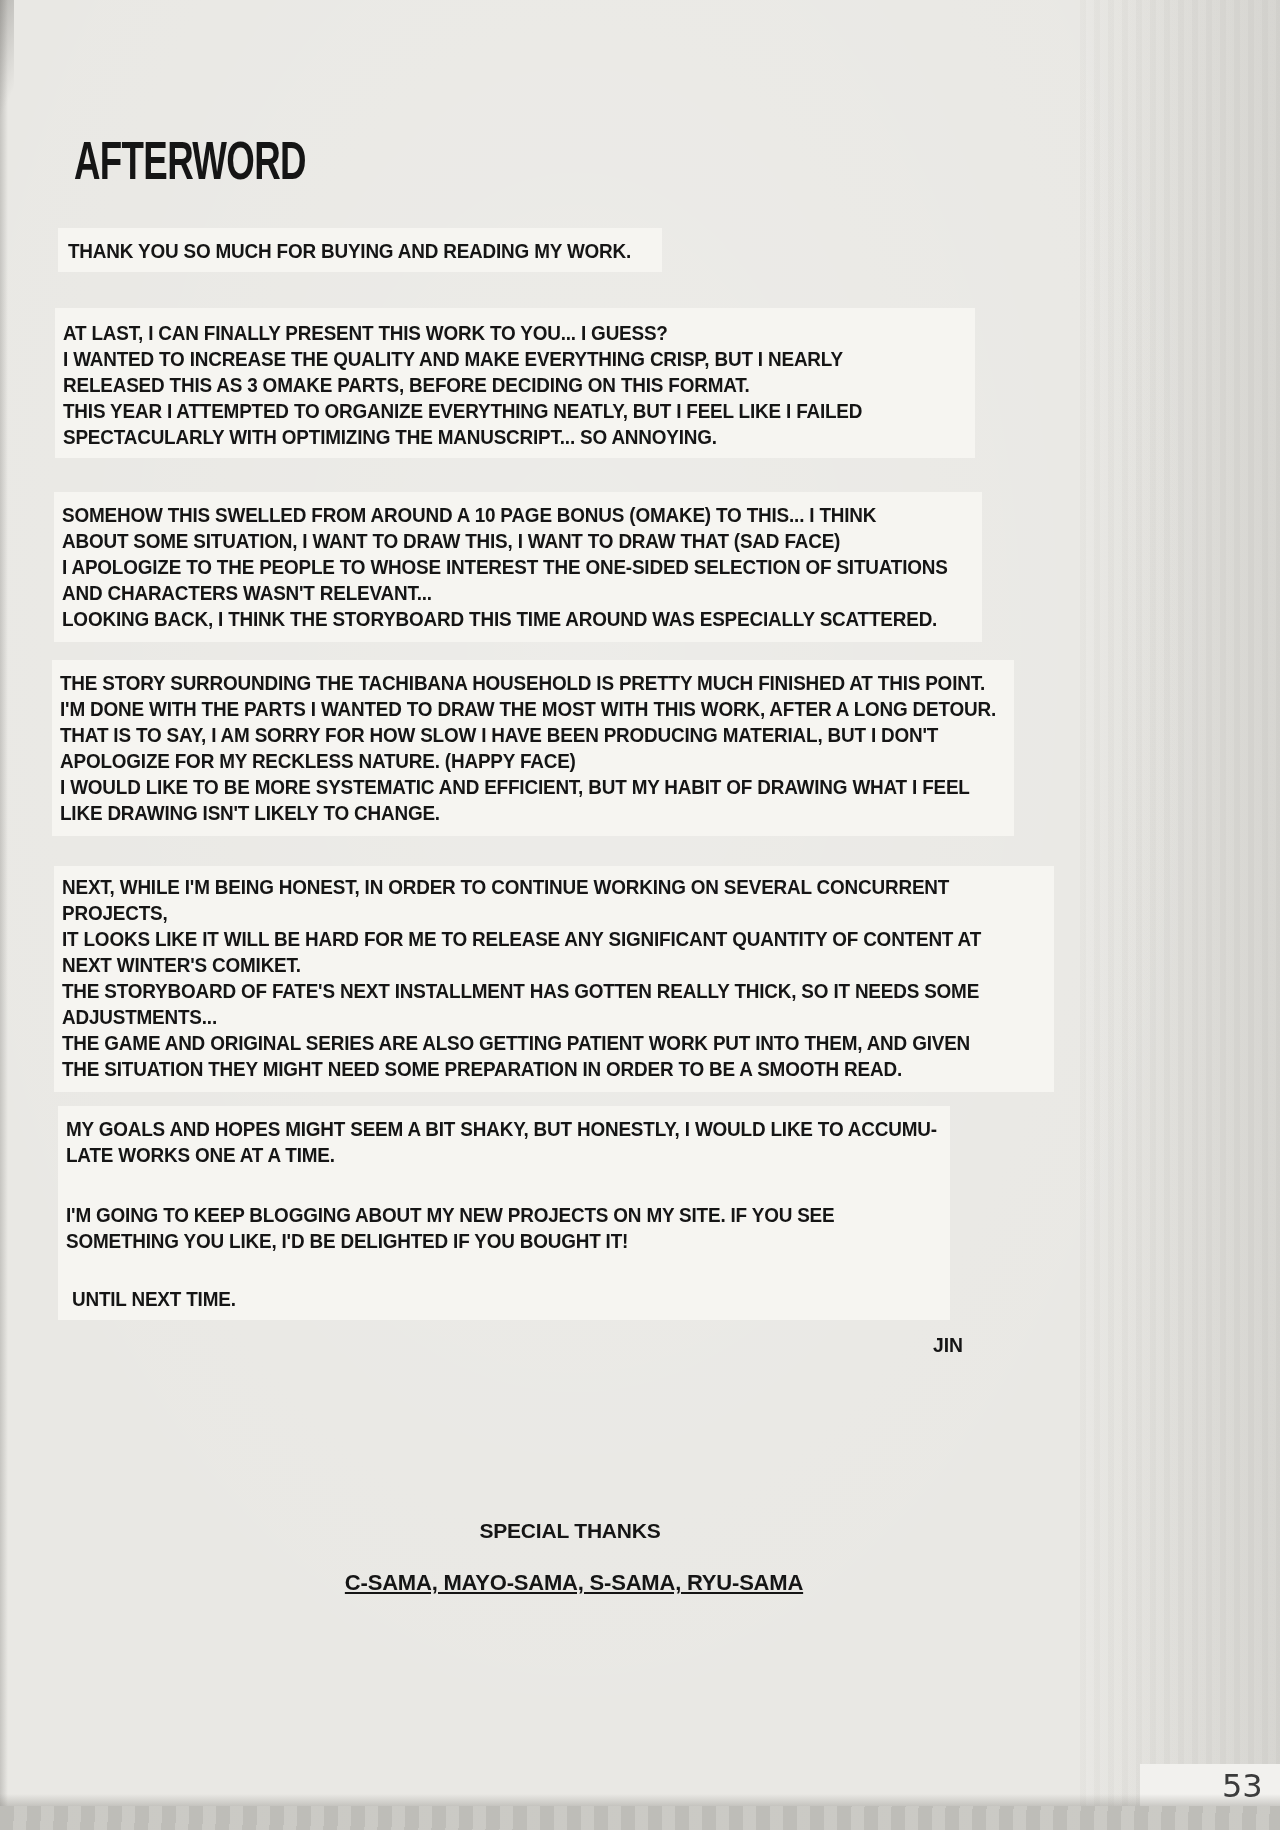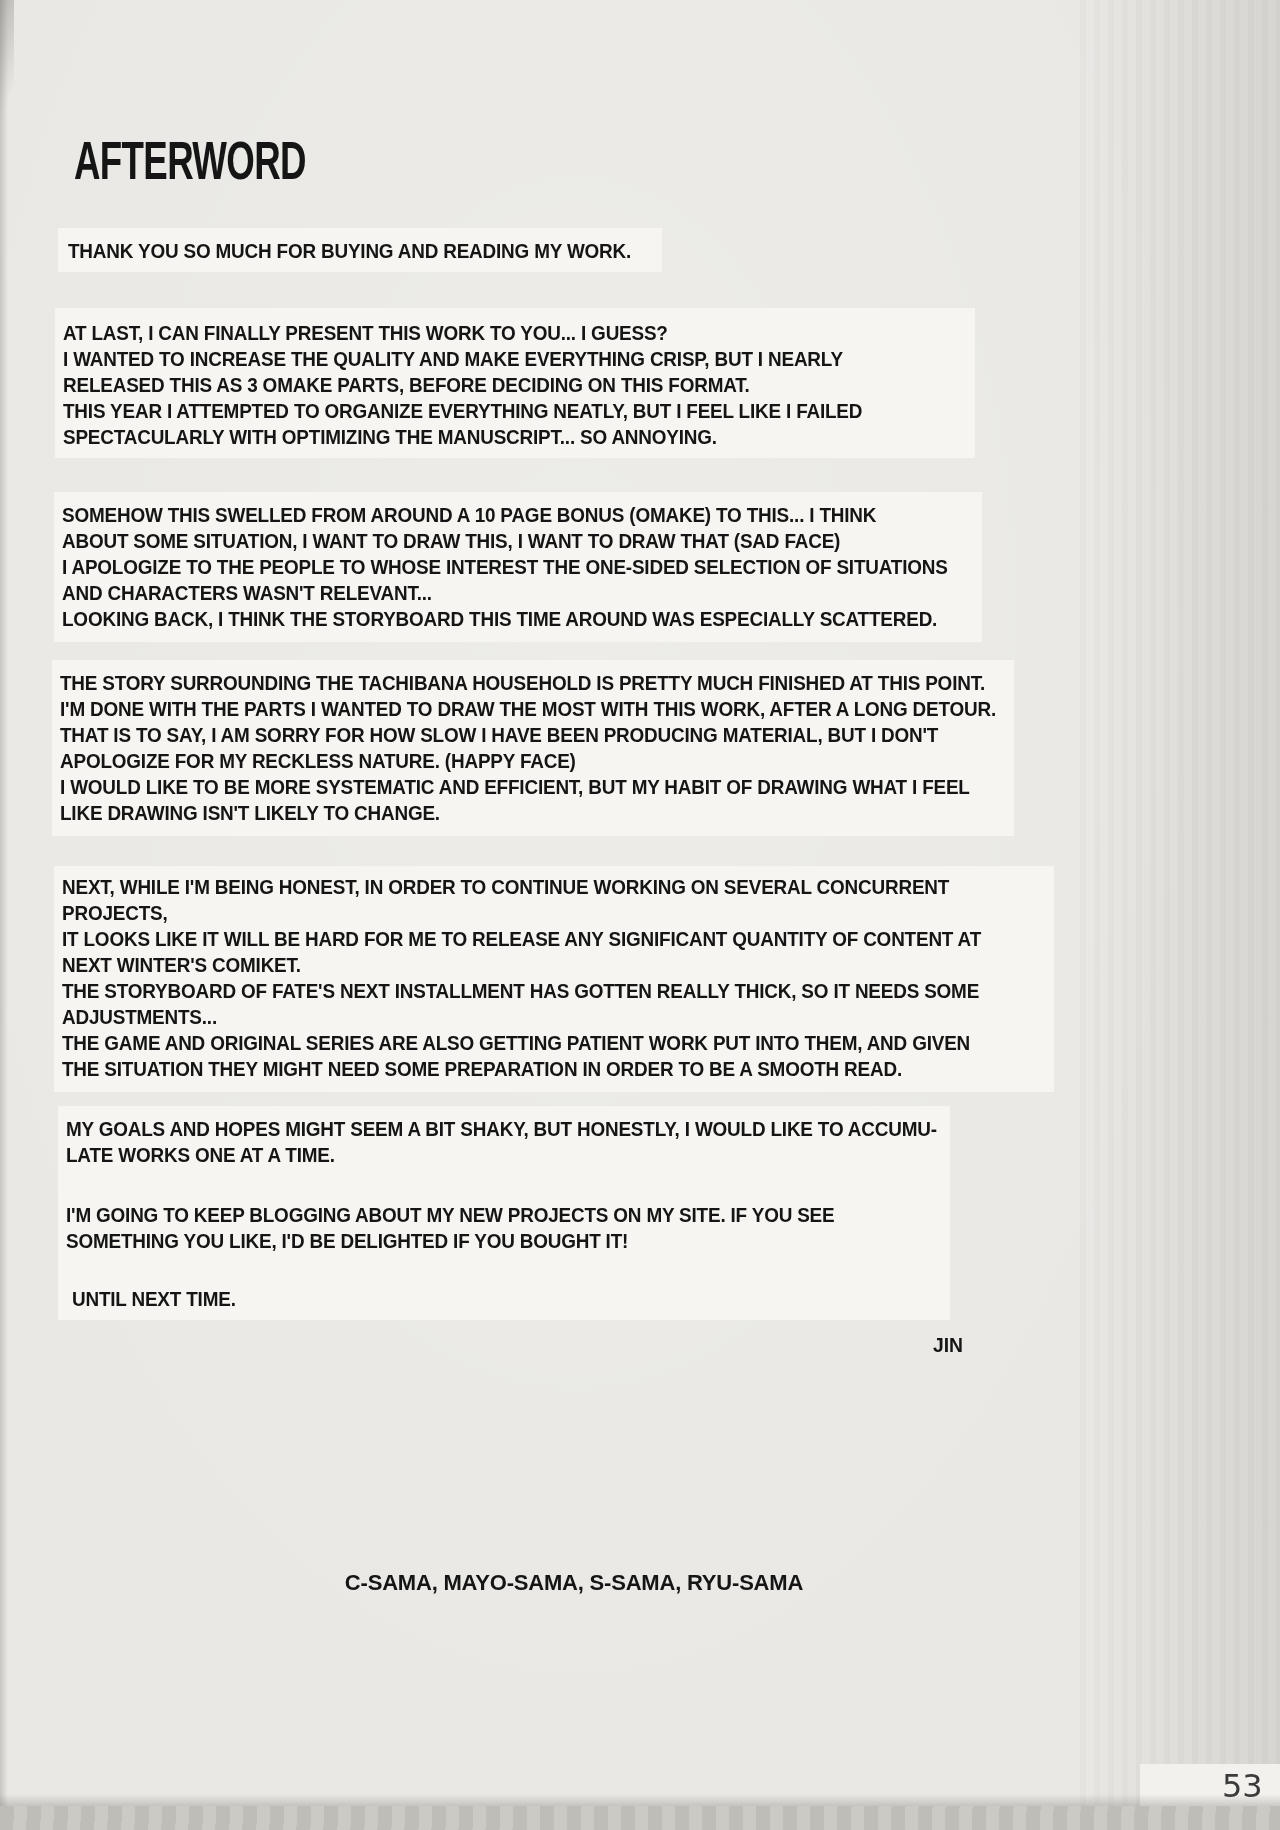--- a/index.html
+++ b/index.html
@@ -89,20 +89,21 @@
     letter-spacing: -0.2px;
     white-space: nowrap;
   }
   .thanks-names {
     position: absolute;
     left: 0; top: 1570px; width: 1148px;
     text-align: center;
     font-size: 22px; font-weight: 700; line-height: 26px;
     letter-spacing: -0.2px;
     white-space: nowrap;
+    text-decoration: underline;
   }
   .page-number {
     position: absolute;
     left: 1222px; top: 1770px;
     font-family: "DejaVu Sans", sans-serif;
     font-size: 32px;
     font-weight: 400;
     color: #3b3b3b;
     line-height: 32px;
   }
@@ -175,20 +176,21 @@
     <div class="line">I'M GOING TO KEEP BLOGGING ABOUT MY NEW PROJECTS ON MY SITE. IF YOU SEE</div>
     <div class="line">SOMETHING YOU LIKE, I'D BE DELIGHTED IF YOU BOUGHT IT!</div>
   </section>
 
   <section class="para" style="left:72px; top:1286px;">
     <div class="line">UNTIL NEXT TIME.</div>
   </section>
 
   <div class="signature">JIN</div>
 
+  <div class="thanks-heading">SPECIAL THANKS</div>
   <div class="thanks-names">C-SAMA, MAYO-SAMA, S-SAMA, RYU-SAMA</div>
 
   <div class="page-number">53</div>
 
   <div class="scan-band-fade"></div>
   <div class="scan-band"></div>
 
 </div>
 
 </body></html>

